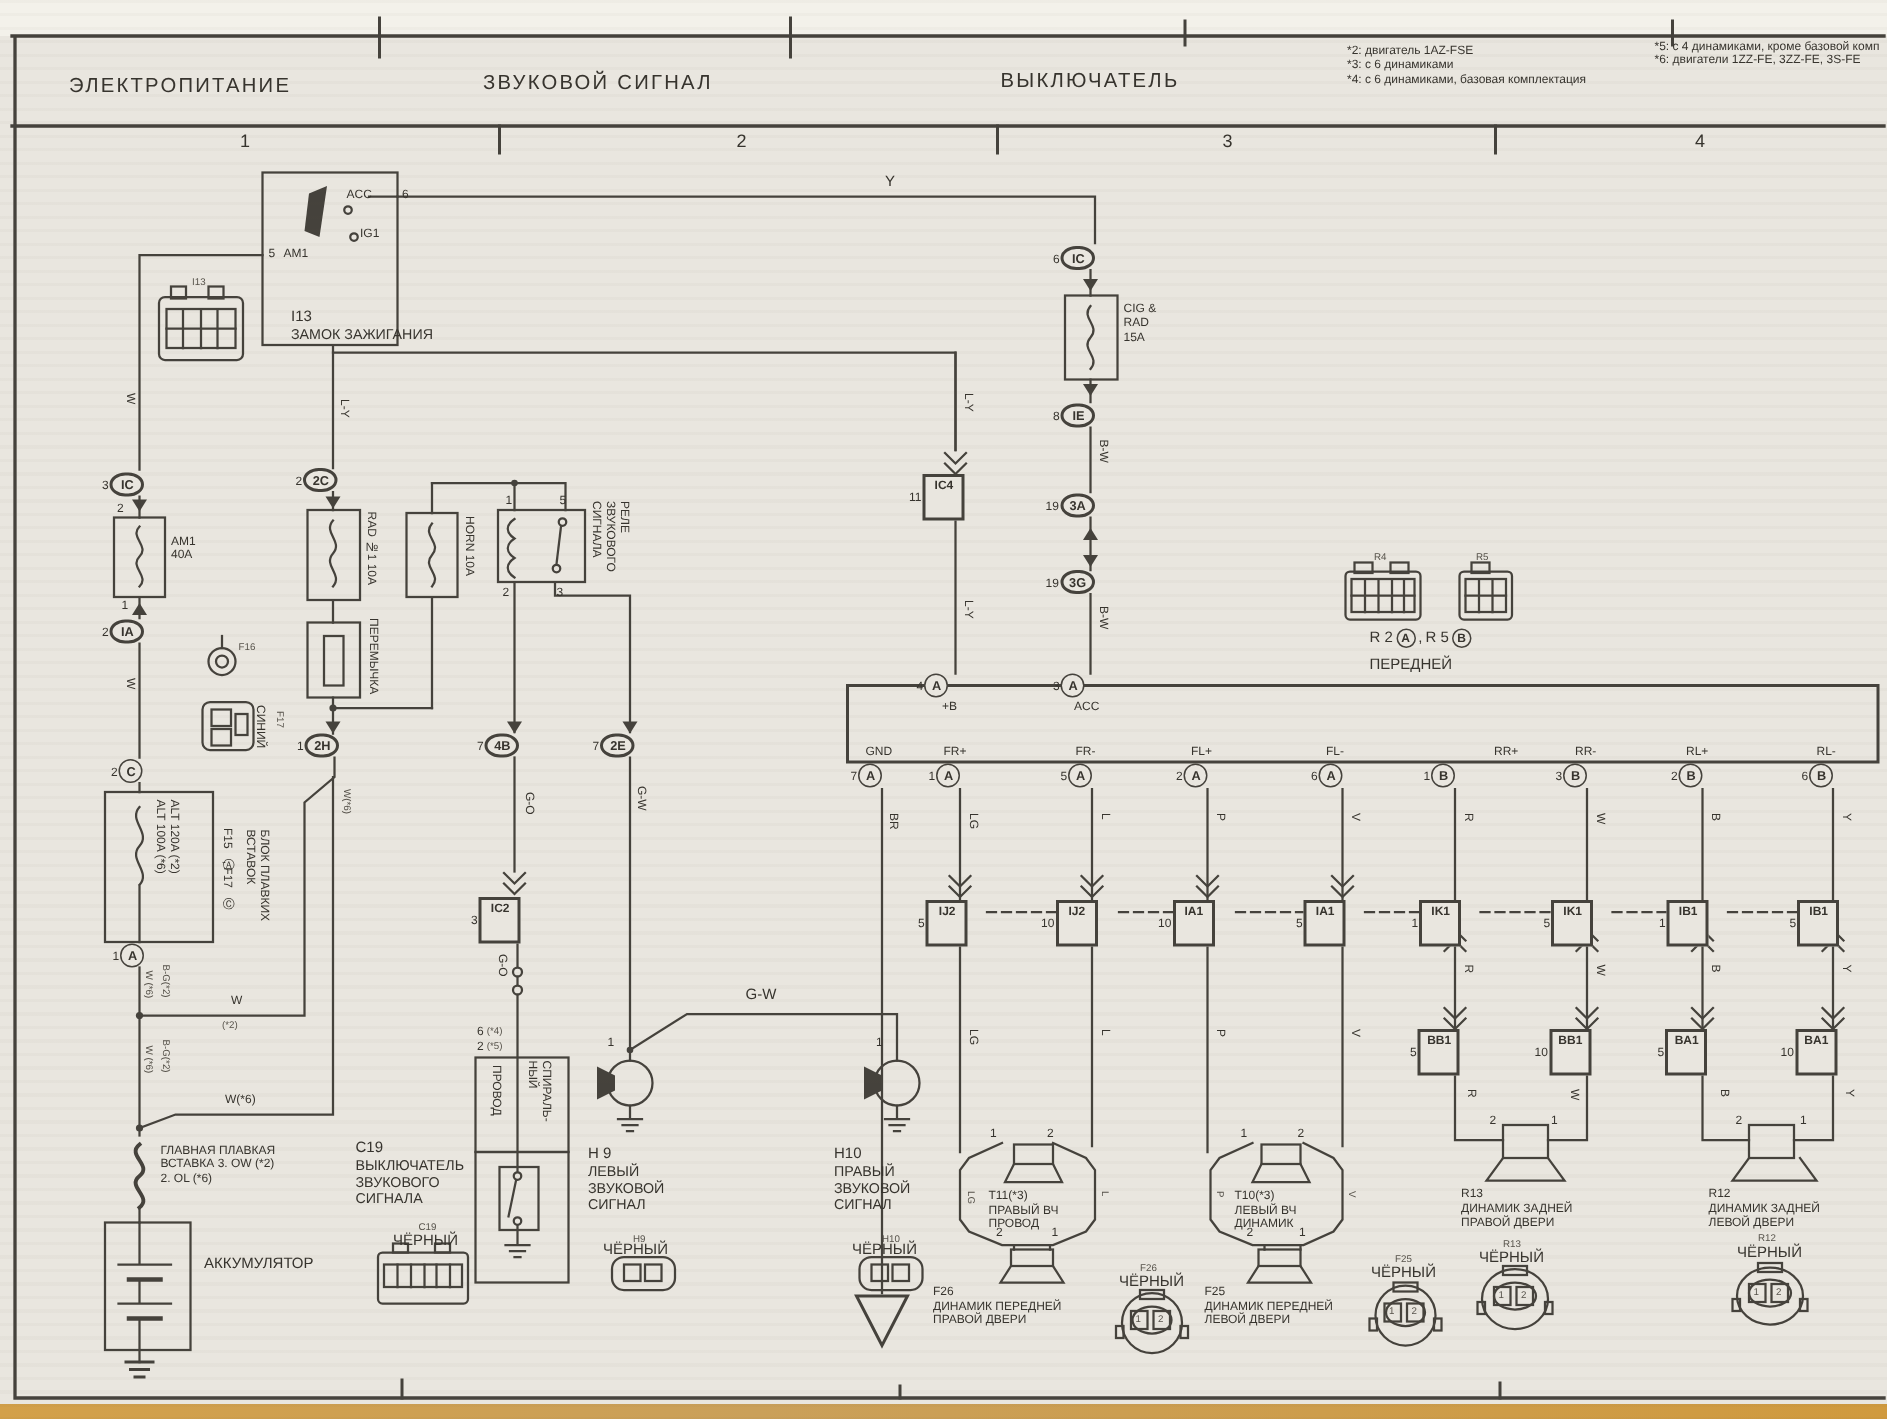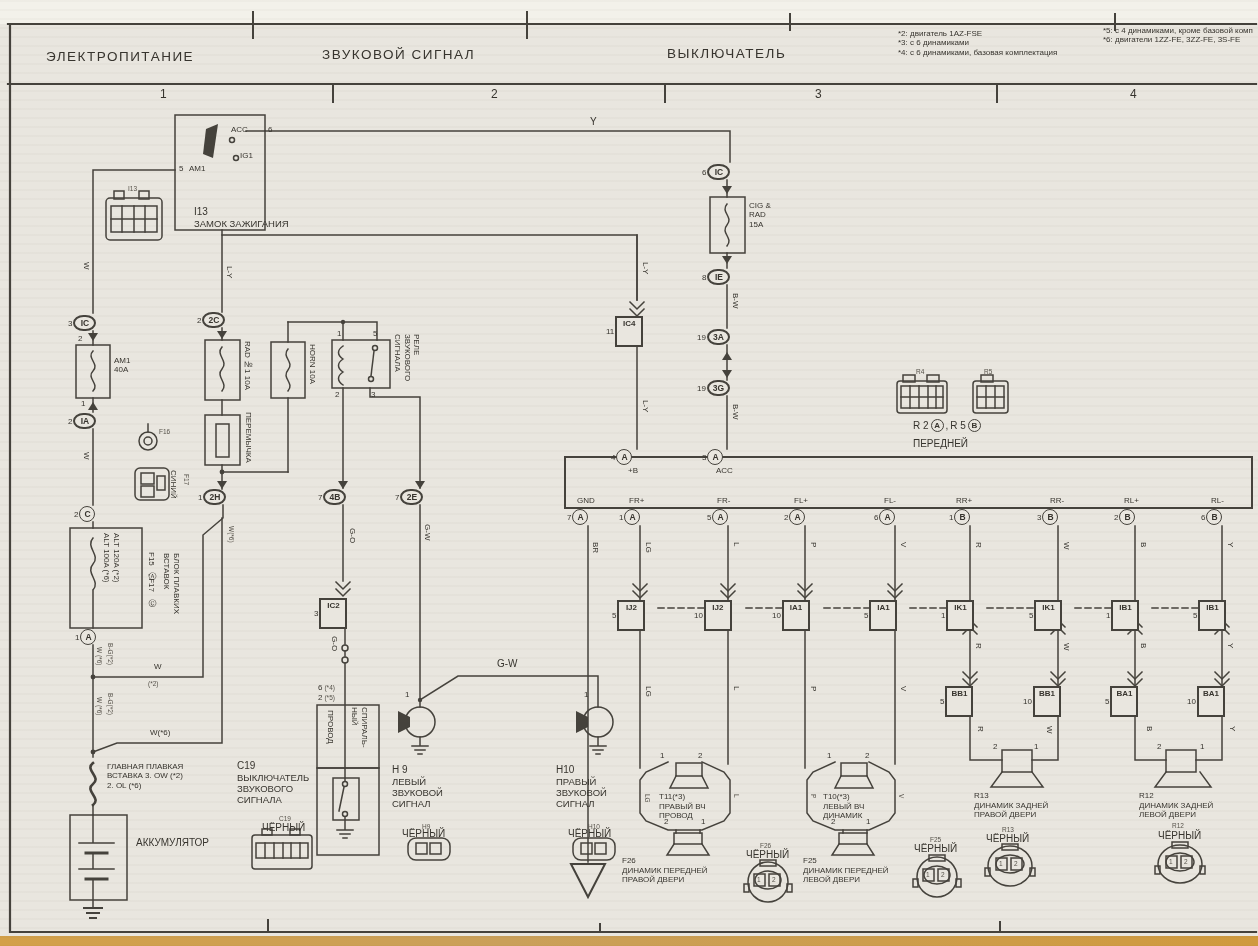--- a/index.html
+++ b/index.html
@@ -483,21 +483,21 @@
   <div class="lb s8" style="left:794px;top:496px">FL+</div>
   <div class="cn" style="left:784px;top:509px">
       <span class="cpin">2</span>
       <span class="crc">A</span>
     </div>
   <div class="lb s8" style="left:884px;top:496px">FL-</div>
   <div class="cn" style="left:874px;top:509px">
       <span class="cpin">6</span>
       <span class="crc">A</span>
     </div>
-  <div class="lb s8" style="left:956px;top:496px">RR+</div>
+  <div class="lb s8" style="left:996px;top:496px">RR+</div>
   <div class="cn" style="left:949px;top:509px">
       <span class="cpin">1</span>
       <span class="crc">B</span>
     </div>
   <div class="lb s8" style="left:1050px;top:496px">RR-</div>
   <div class="cn" style="left:1037px;top:509px">
       <span class="cpin">3</span>
       <span class="crc">B</span>
     </div>
   <div class="lb s8" style="left:1124px;top:496px">RL+</div>

